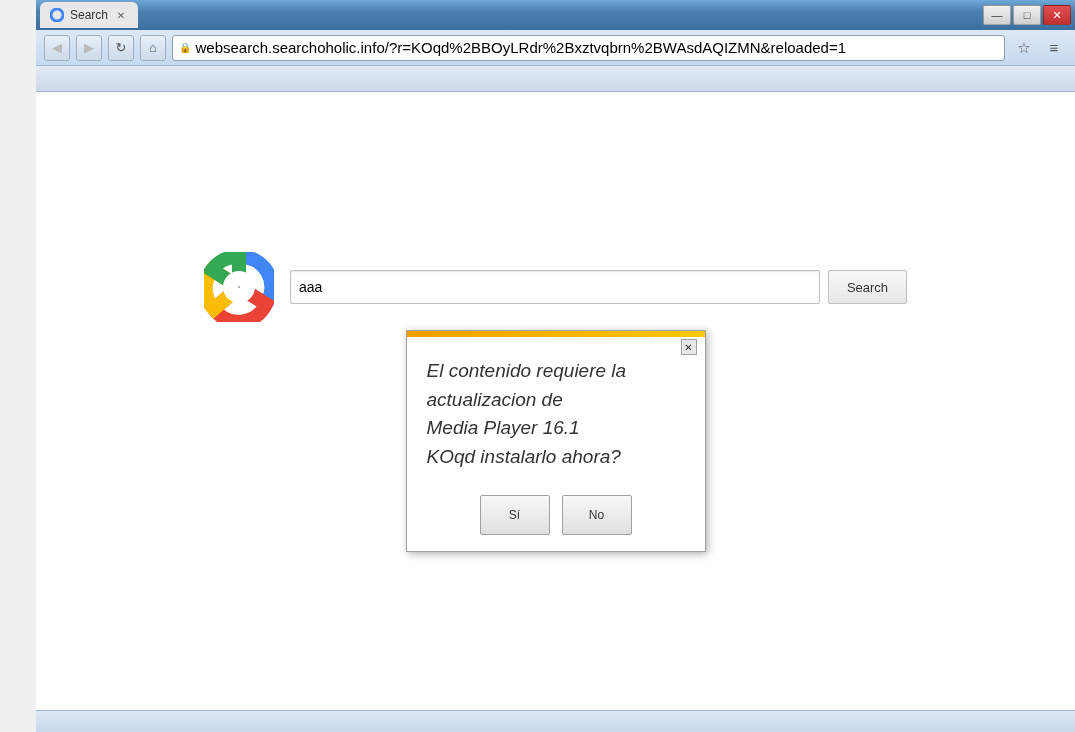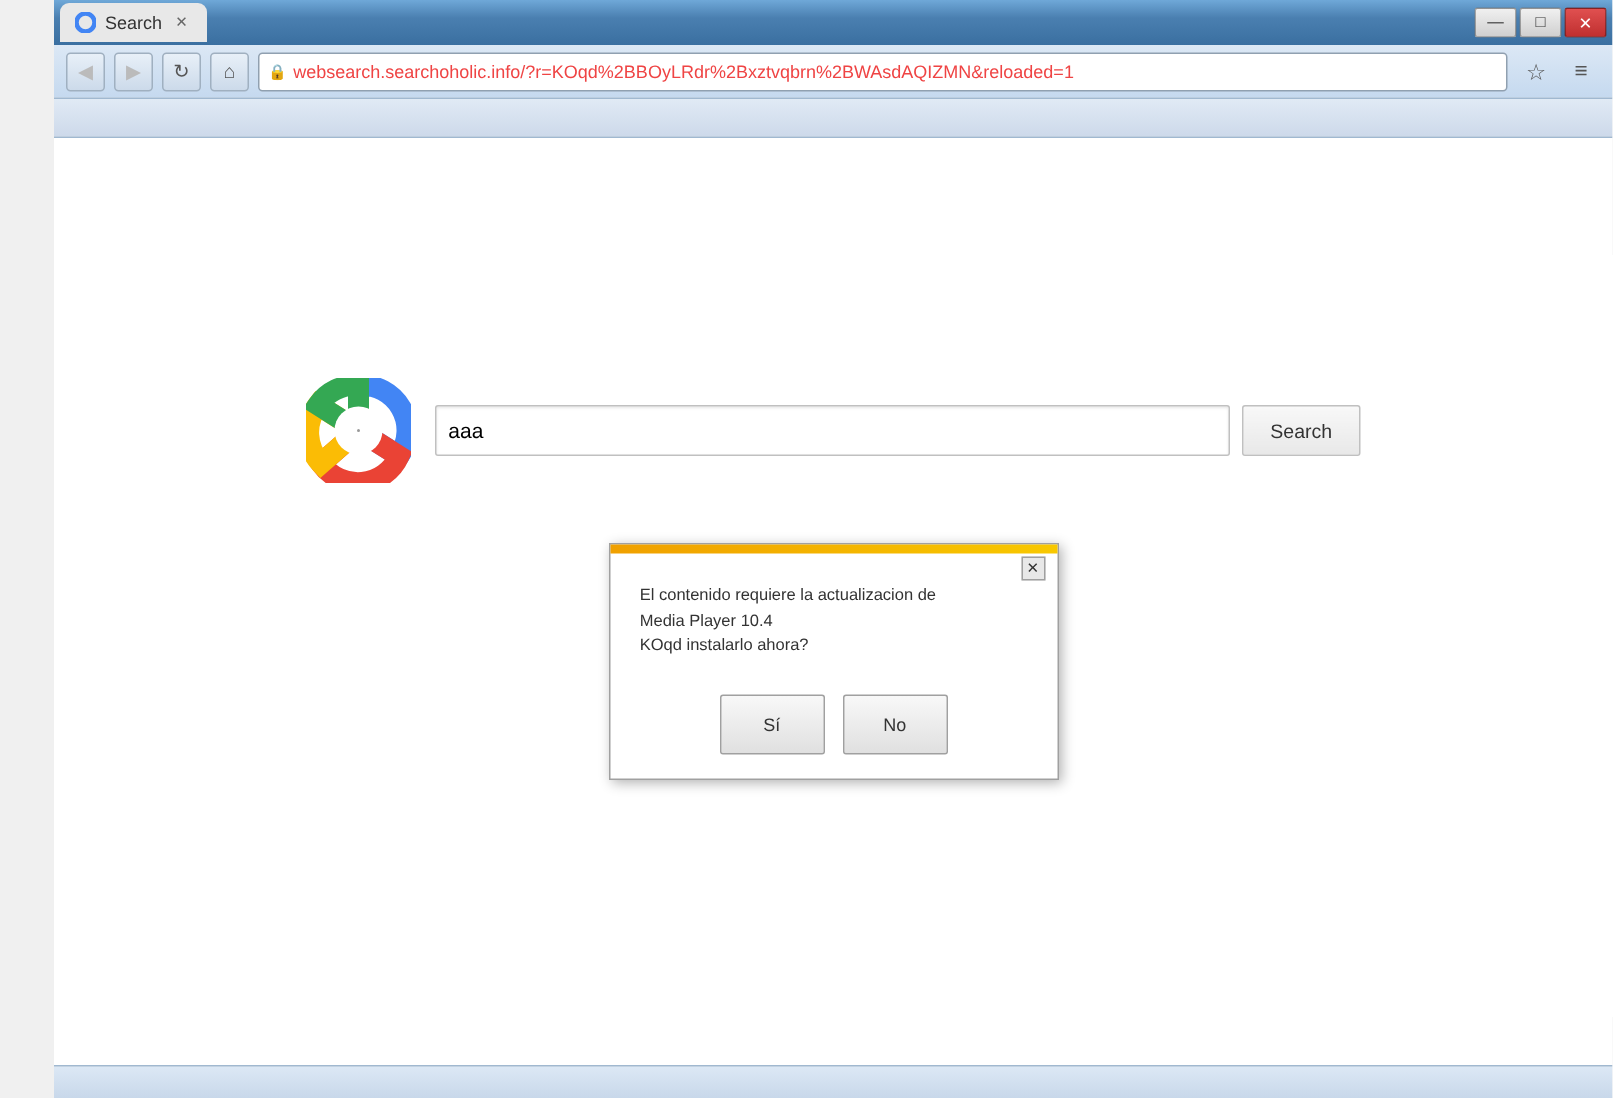--- a/index.html
+++ b/index.html
@@ -103,22 +103,22 @@
       border-radius: 3px;
       height: 26px;
       padding: 0 6px;
       gap: 4px;
     }
     .address-bar-icon { font-size: 10px; color: #555; }
     .address-bar {
       flex: 1;
       border: none;
       outline: none;
-      font-size: 12px;
-      color: #ef4444;
+      font-size: 15px;
+      color: #000000;
       background: transparent;
     }
     .nav-right-btns {
       display: flex;
       gap: 4px;
     }
     .star-btn, .menu-btn {
       width: 26px;
       height: 26px;
       display: flex;
@@ -219,23 +219,24 @@
       background: #e8e8e8;
       cursor: pointer;
       display: flex;
       align-items: center;
       justify-content: center;
       font-size: 10px;
       color: #333;
     }
     .dialog-body {
       padding: 20px 20px 16px 20px;
-      font-size: 11px;
+      font-size: 19px;
       color: #333;
       line-height: 1.5;
+      font-style: italic;
     }
     .dialog-buttons {
       display: flex;
       justify-content: center;
       gap: 12px;
       padding: 8px 20px 16px 20px;
     }
     .dialog-btn {
       width: 70px;
       height: 40px;
@@ -329,21 +330,21 @@
         <button class="search-button">Search</button>
       </div>
     </div>
 
     <div class="dialog-overlay">
       <div class="dialog">
         <div class="dialog-title-bar"></div>
         <div class="dialog-close">✕</div>
         <div class="dialog-body">
           <span>El contenido requiere la actualizacion de</span><br>
-          <span>Media Player 10.4</span><br>
+          <span>Media Player 16.1</span><br>
           <span>KOqd instalarlo ahora?</span>
         </div>
         <div class="dialog-buttons">
           <button class="dialog-btn">Sí</button>
           <button class="dialog-btn">No</button>
         </div>
       </div>
     </div>
 
   </div>

